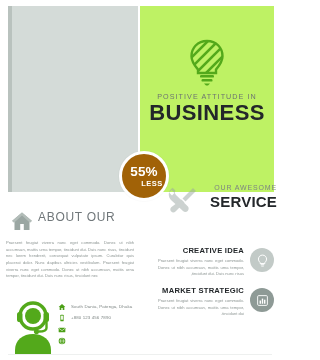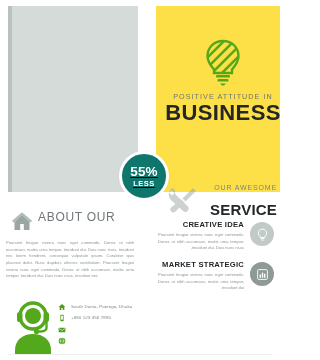--- a/index.html
+++ b/index.html
@@ -8,65 +8,65 @@
        -webkit-font-smoothing:antialiased;}
   .page{position:relative;width:280px;height:360px;background:#ffffff;overflow:hidden;}
 
   
   .left-panel{position:absolute;left:8px;top:6px;width:130px;height:186px;
               background:#d4dbd8;}
   .left-panel-shadow{position:absolute;left:8px;top:6px;width:4px;height:186px;
               background:#b9c2be;}
 
   
-  .hero{position:absolute;left:156px;top:6px;width:134px;height:186px;background:#fde047;}
+  .hero{position:absolute;left:140px;top:6px;width:134px;height:186px;background:#bef264;}
 
   .logo-wrap{position:absolute;left:0;right:0;top:32px;display:flex;justify-content:center;}
   .logo{width:40px;height:48px;}
 
   .hero-sub{position:absolute;left:0;right:0;top:86px;text-align:center;
             font-size:7.2px;letter-spacing:1.05px;color:#6d7471;font-weight:400;}
   .hero-title{position:absolute;left:0;right:0;top:94px;text-align:center;
             font-size:22px;letter-spacing:.4px;color:#23272a;font-weight:700;}
 
   
   .badge{position:absolute;left:119px;top:151px;width:50px;height:50px;border-radius:50%;
-         background:#0f766e;border:3px solid #ffffff;box-sizing:border-box;
+         background:#a16207;border:3px solid #ffffff;box-sizing:border-box;
          display:flex;flex-direction:column;align-items:center;justify-content:center;
-         box-shadow:0 0 0 1px rgba(0,0,0,.02);text-decoration:underline;}
+         box-shadow:0 0 0 1px rgba(0,0,0,.02);}
   .badge-pct{color:#fff;font-size:13.5px;font-weight:700;line-height:1;letter-spacing:.2px;}
-  .badge-less{color:#fff;font-size:7.5px;font-weight:700;line-height:1;margin-top:2px;letter-spacing:.5px;}
+  .badge-less{color:#fff;font-size:7.5px;font-weight:700;line-height:1;margin-top:2px;letter-spacing:.5px;padding-left:16px;}
 
   
   .svc-head{position:absolute;left:165px;top:182px;width:112px;height:36px;}
   .svc-tools{position:absolute;left:0;top:2px;width:34px;height:32px;opacity:.5;}
   .svc-sub{position:absolute;left:38px;top:2px;right:0;text-align:right;
            font-size:7px;letter-spacing:.85px;color:#7d8582;}
   .svc-title{position:absolute;left:38px;top:11px;right:0;text-align:right;
-           font-size:15px;font-weight:700;color:#23272a;letter-spacing:.2px;margin-top:8px;}
+           font-size:15px;font-weight:700;color:#23272a;letter-spacing:.2px;}
 
   
   .about{position:absolute;left:10px;top:209px;width:128px;height:26px;}
   .about-icon{position:absolute;left:0;top:0;width:24px;height:24px;}
   .about-sub{position:absolute;left:28px;top:1px;font-size:12px;letter-spacing:.7px;color:#70777a;}
   .about-title{position:absolute;left:28px;top:10px;font-size:11.5px;font-weight:700;
                color:#4ca017;letter-spacing:.3px;}
 
   .about-body{position:absolute;left:6px;top:240px;width:128px;
               font-size:4.1px;line-height:1.62;color:#8e9694;text-align:justify;}
 
   
   .agent{position:absolute;left:10px;top:300px;width:46px;height:54px;}
   .contacts{position:absolute;left:58px;top:303px;width:90px;}
   .crow{display:flex;align-items:flex-start;margin-bottom:4.4px;height:7px;}
   .cicon{width:8px;height:8px;flex:0 0 8px;margin-right:5px;}
   .ctext{font-size:4.4px;line-height:7px;color:#7e8684;letter-spacing:.12px;white-space:nowrap;}
 
   
-  .items{position:absolute;left:158px;top:220px;width:120px;}
+  .items{position:absolute;left:158px;top:246px;width:120px;}
   .item{position:relative;height:40px;}
   .item-txt{position:absolute;left:0;top:0;width:86px;text-align:right;}
   .item-title{font-size:7.6px;font-weight:700;color:#23272a;letter-spacing:.25px;line-height:10px;}
   .item-body{margin-top:2px;font-size:4.1px;line-height:1.6;color:#8e9694;text-align:justify;
              direction:rtl;}
   .item-circle{position:absolute;left:92px;top:2px;width:24px;height:24px;border-radius:50%;
                display:flex;align-items:center;justify-content:center;}
   .c-gray{background:#c2cac7;}
   .c-green{background:#53a91b;}
   .c-dark{background:#8e9a96;}

